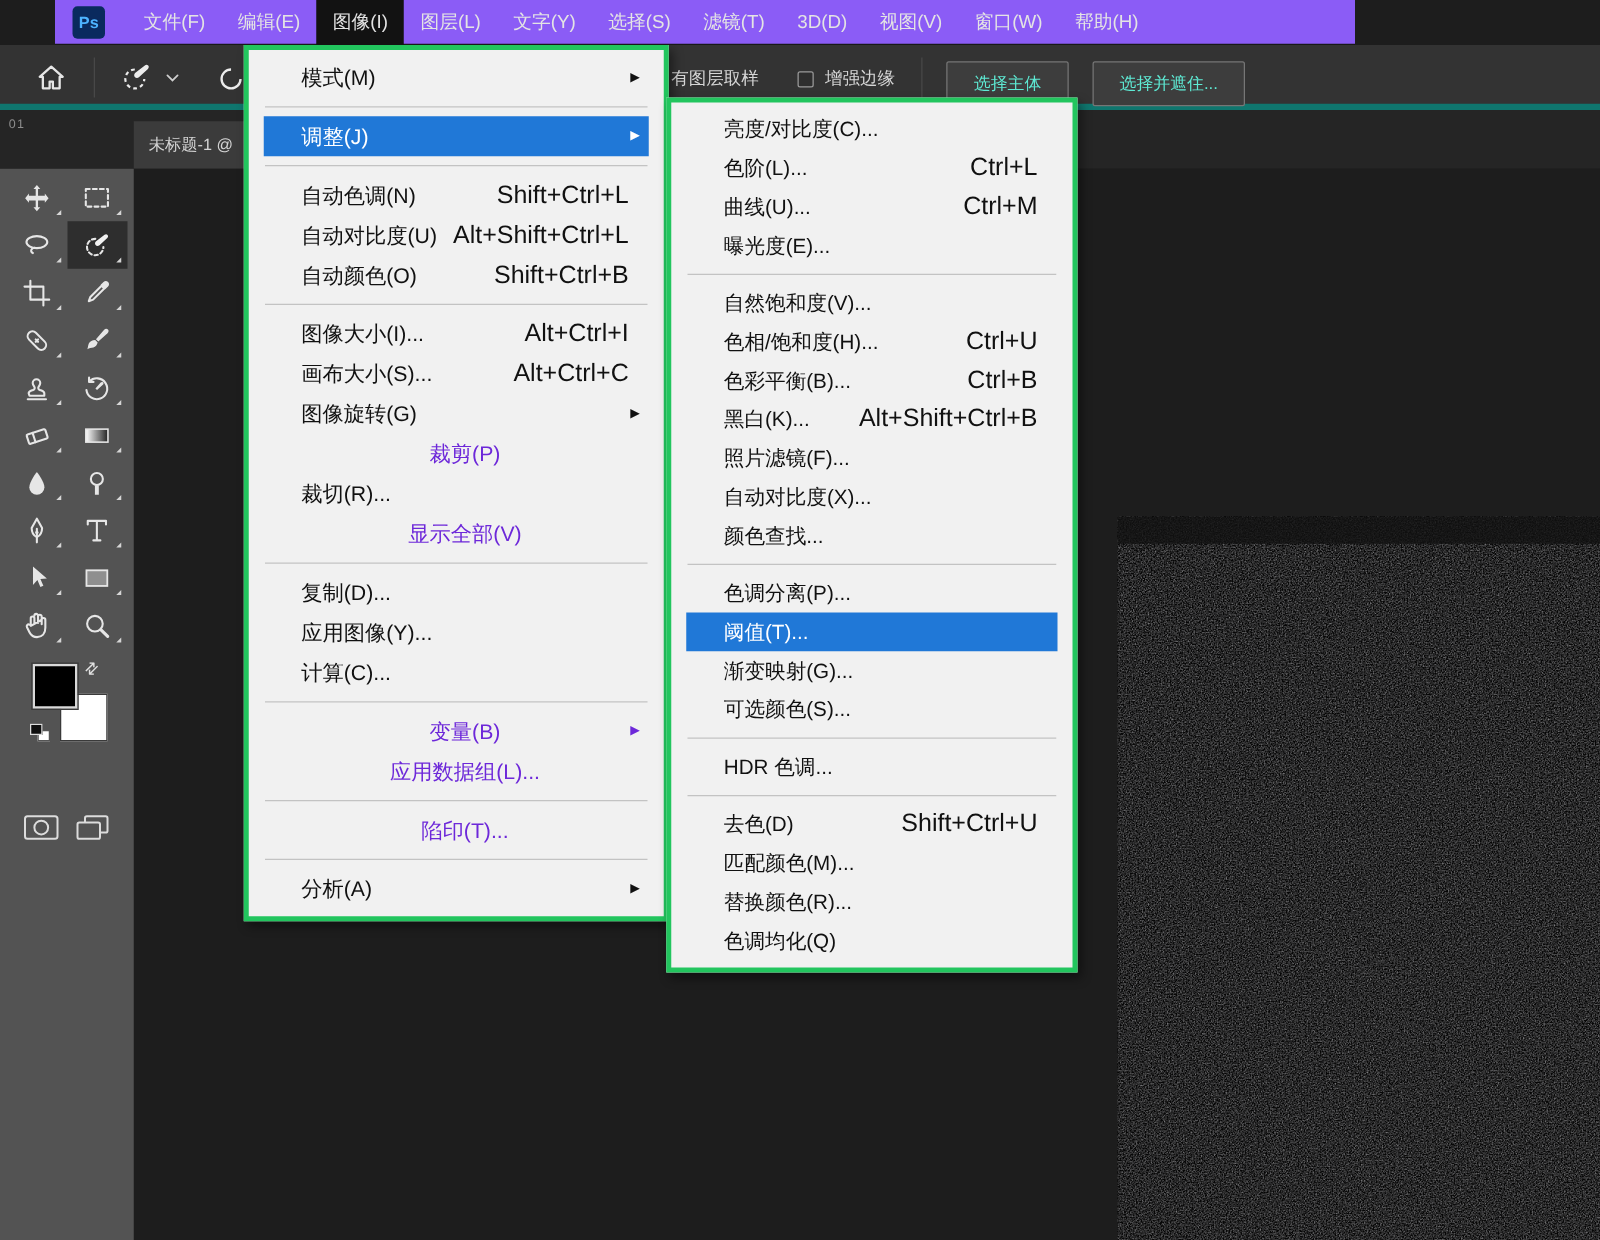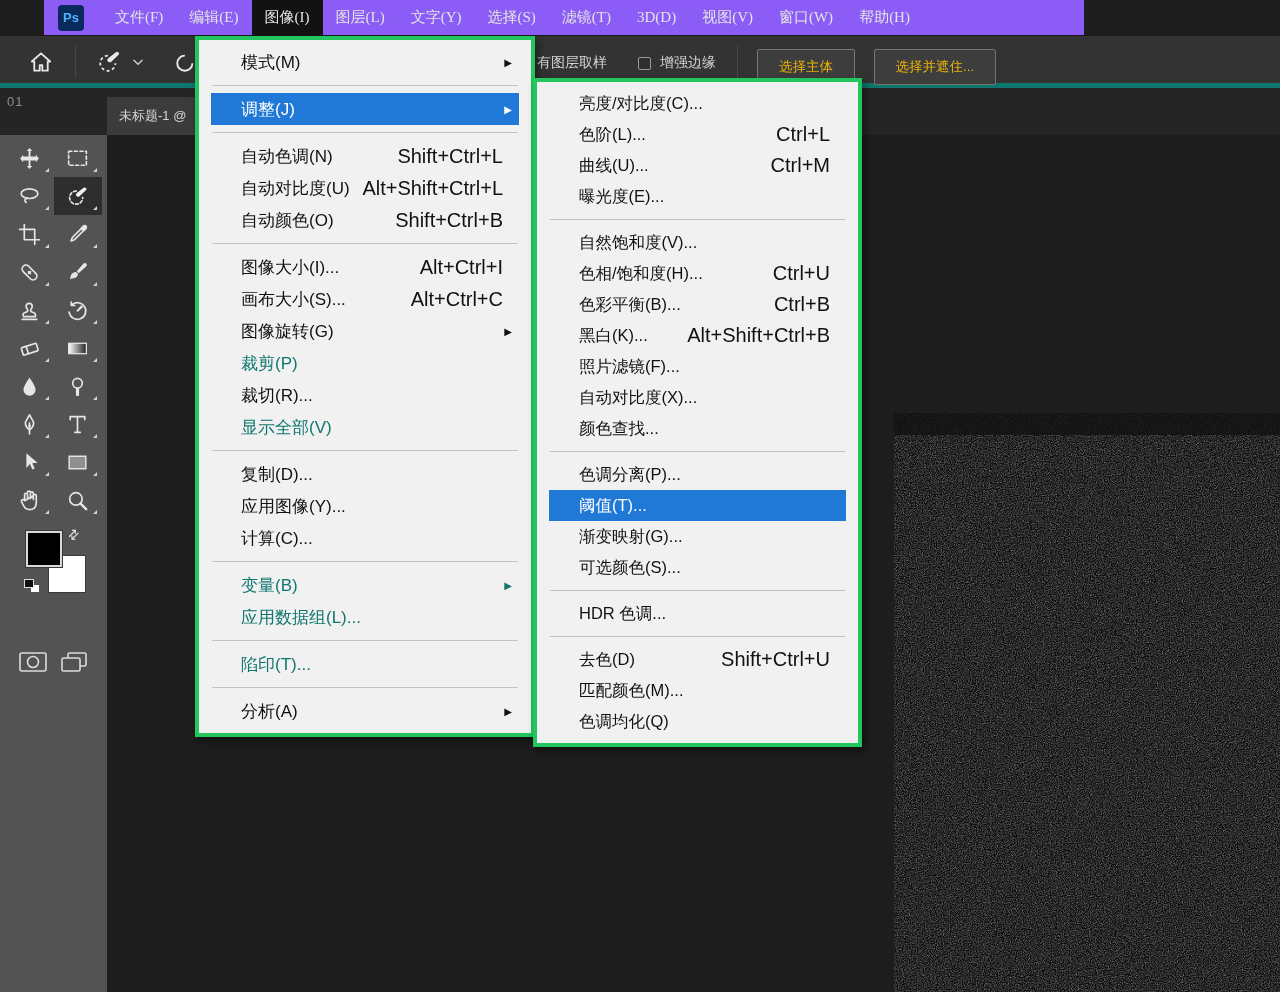--- a/index.html
+++ b/index.html
@@ -5,41 +5,41 @@
   * { margin:0; padding:0; box-sizing:border-box; }
   html,body { width:1280px; height:992px; overflow:hidden; background:#1d1d1d;
     font-family:"Liberation Sans","DejaVu Sans",sans-serif; }
   #app { position:relative; width:1280px; height:992px; background:#1d1d1d; }
 
   
   .titlebar { position:absolute; left:0; top:0; width:1040px; height:36px;
     background:#8b5cf6; display:flex; align-items:center; z-index:60; border-bottom:1px solid #191919;margin-left:44px;}
   .ps-logo { width:26px; height:26px; margin-left:14px; border-radius:4px; background:#0a2a5e;
     color:#4db3ff; font-size:13px; font-weight:bold; display:flex; align-items:center; justify-content:center; }
-  .menubar { display:flex; margin-left:18px; height:36px; align-items:stretch;font-family:Liberation Serif, serif; }
+  .menubar { display:flex; margin-left:18px; height:36px; align-items:stretch; }
   .menubar-item { color:#e4e4e4; font-size:15px; padding:0 13px; display:flex; align-items:center; cursor:default; }
   .menubar-item.active { background:#121212; }
 
   
   .optionsbar { position:absolute; left:0; top:36px; width:1280px; height:52px;
     background:#333333; border-bottom:5px solid #0f766e; z-index:5; }
   .ob-home { position:absolute; left:28px; top:13px; }
   .ob-vdiv { position:absolute; top:10px; width:1px; height:32px; background:#484848; }
   .ob-tool-preset { position:absolute; left:95px; top:12px; display:flex; align-items:center; }
   .ob-tool-preset2 { position:absolute; left:172px; top:12px; }
   .ob-label { position:absolute; top:18px; color:#d6d6d6; font-size:14px; white-space:nowrap; }
   .ob-check { position:absolute; left:638px; top:21px; width:13px; height:13px; border:1px solid #9a9a9a;
     background:#2e2e2e; border-radius:2px; }
   .ob-btn { position:absolute; top:13px; height:36px; background:#3d3d3d; border:1px solid #767676;
-    border-radius:2px; color:#eab308; font-size:13.5px; display:flex; align-items:center; justify-content:center;
+    border-radius:2px; color:#5eead4; font-size:13.5px; display:flex; align-items:center; justify-content:center;
     padding:0 14px; cursor:default; }
 
   
   .tabrow { position:absolute; left:0; top:88px; width:1280px; height:47px; background:#252525; }
-  .panel-mini-label { position:absolute; left:7px; top:6px; color:#8d8d8d; font-size:13px; letter-spacing:1px; }
+  .panel-mini-label { position:absolute; left:7px; top:6px; color:#8d8d8d; font-size:10px; letter-spacing:1px; }
   .doc-tab { position:absolute; left:107px; top:9px; height:38px; min-width:124px; background:#3b3b3b;
     color:#d5d5d5; font-size:13px; display:flex; align-items:center; padding:0 12px; border-right:1px solid #202020; }
 
   
   .toolbar { position:absolute; left:0; top:135px; width:107px; height:857px; background:#535353; z-index:4; }
   .tools-grid { display:grid; grid-template-columns:48px 48px; justify-content:center; padding-top:4px; }
   .tool { position:relative; width:48px; height:38px; display:flex; align-items:center; justify-content:center; cursor:default; }
   .tool.active { background:#2e2e2e; }
   .tool::after { content:""; position:absolute; right:5px; bottom:5px; border-left:4px solid transparent;
     border-bottom:4px solid #d6d6d6; width:0; height:0; }
@@ -63,21 +63,21 @@
   .menu-panel { position:absolute; background:#f1f1f1; border:4px solid #22c55e;
     box-shadow:3px 4px 8px rgba(0,0,0,.45); padding:6px 12px; z-index:50; }
   #image-menu { left:195px; top:36px; width:340px; }
   #adjust-submenu { left:533px; top:78px; width:329px; z-index:51; }
   .menu-item { position:relative; height:32px; display:flex; align-items:center;
     padding:0 16px 0 30px; color:#111; font-size:17px; cursor:default; }
   #adjust-submenu .menu-item { height:31px; font-size:16.5px; }
   .menu-item .mi-label { flex:0 1 auto; white-space:nowrap; }
   .menu-item .mi-shortcut { margin-left:auto; white-space:nowrap; font-size:20px; }
   .menu-item .mi-arrow { position:absolute; right:7px; top:50%; transform:translateY(-50%); font-size:10px; }
-  .menu-item.disabled { color:#0f766e; }
+  .menu-item.disabled { color:#6d28d9;justify-content:center; }
   .menu-item.highlighted { background:#2078d7; color:#fff; }
   .menu-sep { border:none; border-top:1px solid #c3c3c3; margin:7px 1px; }
 
   svg.icn { display:block; }
 </style>
 </head>
 <body>
 
 <div id="app">
 
@@ -472,17 +472,20 @@
       </div>
       <hr class="menu-sep">
       <div class="menu-item">
         <span class="mi-label">去色(D)</span>
         <span class="mi-shortcut">Shift+Ctrl+U</span>
       </div>
       <div class="menu-item">
         <span class="mi-label">匹配颜色(M)...</span>
       </div>
       <div class="menu-item">
+        <span class="mi-label">替换颜色(R)...</span>
+      </div>
+      <div class="menu-item">
         <span class="mi-label">色调均化(Q)</span>
       </div>
     </div>
 
 </div>
 
 </body></html>

